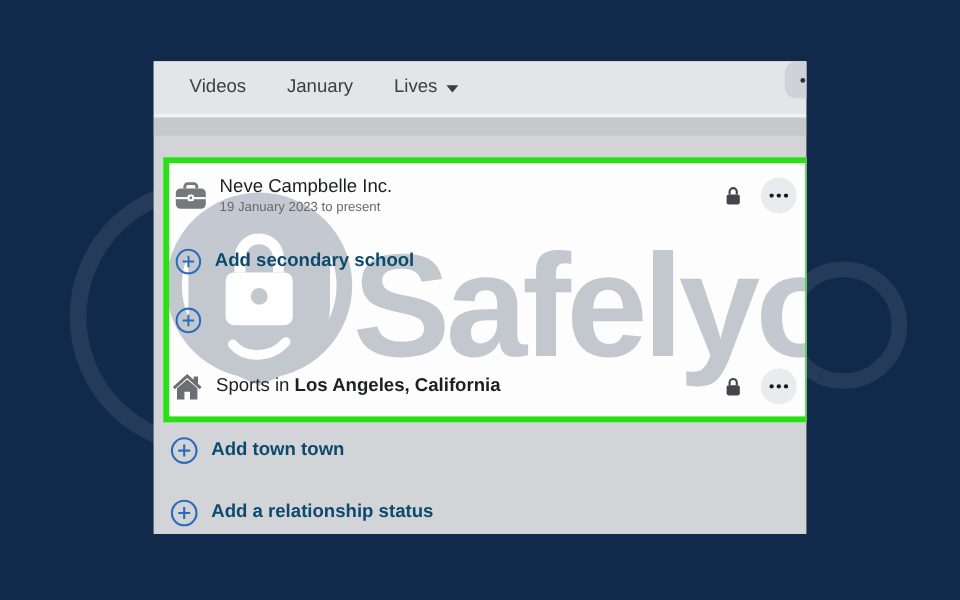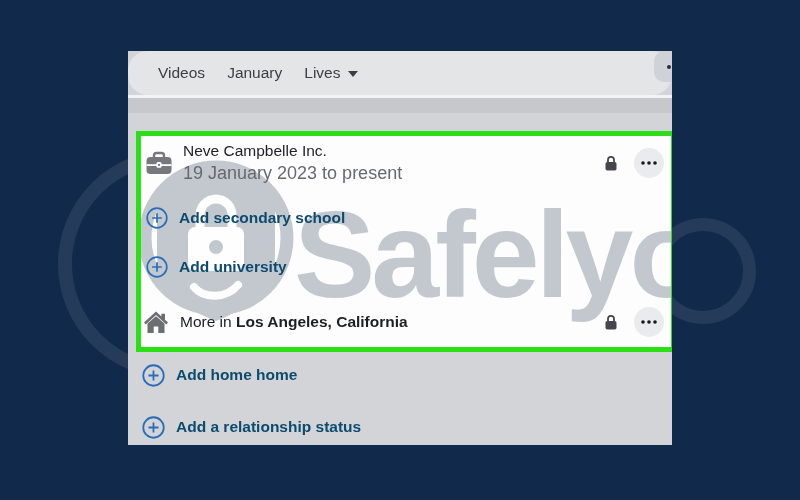--- a/index.html
+++ b/index.html
@@ -7,22 +7,22 @@
          font-family:"Liberation Sans",sans-serif;}
   
   .bleed{position:absolute;border-radius:50%;pointer-events:none;}
   .bleed-left{left:58px;top:150px;width:200px;height:200px;border:14px solid rgba(206,213,222,0.10);}
   .bleed-right{left:650px;top:218px;width:80px;height:80px;border:13px solid rgba(206,213,222,0.10);}
 
   
   .screen{position:absolute;left:128px;top:51px;width:544px;height:394px;background:#d2d4d7;overflow:hidden;}
 
   .navbar{position:absolute;left:0;top:0;right:0;height:44px;background:#e4e5e7;
-          display:flex;align-items:center;gap:22px;padding-left:30px;z-index:2;
-          font-size:15.5px;color:#3c3e42;border-radius:20px;}
+          display:flex;align-items:center;gap:34px;padding-left:30px;z-index:2;
+          font-size:15.5px;color:#3c3e42;}
   .nav-tab{display:flex;align-items:center;cursor:pointer;}
   .caret{width:0;height:0;border-left:5px solid transparent;border-right:5px solid transparent;
          border-top:6px solid #3c3e42;margin-left:8px;margin-top:2px;}
   .more-btn{position:absolute;top:0;left:526px;width:44px;height:31px;border-radius:10px;
             background:#cfd2d6;z-index:2;}
   .more-btn .dot{position:absolute;left:13px;top:14px;width:4px;height:4px;border-radius:50%;background:#2c2e33;}
   .nav-sep{position:absolute;left:0;right:0;top:44px;height:3px;background:#f2f3f5;}
   .nav-band{position:absolute;left:0;right:0;top:47px;height:15px;background:#c6c8cb;}
 
   
@@ -32,21 +32,21 @@
 
   
   .wm{position:absolute;left:0;top:54px;z-index:1;opacity:0.58;pointer-events:none;}
   .wm-text{font-family:"Liberation Sans",sans-serif;font-weight:700;font-size:122px;
            letter-spacing:-4px;fill:#9ba3ae;}
 
   .row{position:absolute;display:flex;align-items:center;z-index:2;}
   .work-row{left:18px;top:93px;right:8px;height:38px;align-items:center;}
   .icon-gap{margin-right:11px;flex:0 0 auto;display:flex;}
   .title{font-size:15.5px;color:#1d1f23;line-height:1.1;}
-  .sub{font-size:18px;color:#67696e;margin-top:3px;}
+  .sub{font-size:11px;color:#67696e;margin-top:3px;}
   .spacer{flex:1;}
   .lock{margin-right:16px;flex:0 0 auto;display:flex;}
   .ellipsis-btn{width:30px;height:30px;border-radius:50%;background:#e9ebee;
                 display:flex;align-items:center;justify-content:center;cursor:pointer;flex:0 0 auto;}
 
   .add-row{color:#0c4a6e;gap:11px;font-weight:700;font-size:15.5px;cursor:pointer;}
   .add-sec{left:18px;top:155px;height:24px;}
   .add-uni{left:18px;top:204px;height:24px;}
   .add-home{left:14px;top:312px;height:24px;}
   .add-rel{left:14px;top:364px;height:24px;}
@@ -134,32 +134,31 @@
       <span>Add secondary school</span>
     </div>
 
     <div class="row add-row add-uni">
       <span class="icon-gap" style="margin-right:0">
         <svg width="22" height="22" viewBox="0 0 22 22">
           <circle cx="11" cy="11" r="9.8" fill="none" stroke="#2b6cba" stroke-width="1.7"></circle>
           <path d="M11 6.2 V15.8 M6.2 11 H15.8" stroke="#2b6cba" stroke-width="1.7"></path>
         </svg>
       </span>
-      <span>Add university</span>
     </div>
 
     <div class="row lives-row">
       <span class="icon-gap">
         <svg width="26" height="26" viewBox="0 0 26 26" fill="#6b6e72">
           <path d="M1 13.5 L13 2.6 L18.4 7.5 V4.8 h3.6 V10.8 L25 13.5 l-1.7 1.9 L13 6 L2.7 15.4 Z"></path>
           <path d="M4.5 14.6 L13 7.2 l8.5 7.4 V24 H15.3 V17.4 h-4.6 V24 H4.5 Z"></path>
         </svg>
       </span>
       <span class="lives-text">
-        <span>More in </span><b>Los Angeles, California</b>
+        <span>Sports in </span><b>Los Angeles, California</b>
       </span>
       <span class="spacer"></span>
       <span class="lock">
         <svg width="14" height="17" viewBox="0 0 14 17">
           <path d="M4 7 V4.8 a3 3 0 0 1 6 0 V7" fill="none" stroke="#43464c" stroke-width="1.8"></path>
           <rect x="1.5" y="7" width="11" height="8.5" rx="1.8" fill="#43464c"></rect>
         </svg>
       </span>
       <span class="ellipsis-btn">
         <svg width="16" height="4" viewBox="0 0 16 4">
@@ -172,21 +171,21 @@
 
     <div class="card-border"></div>
 
     <div class="row add-row add-home">
       <span class="icon-gap" style="margin-right:0">
         <svg width="23" height="23" viewBox="0 0 22 22">
           <circle cx="11" cy="11" r="9.8" fill="none" stroke="#2b6cba" stroke-width="1.7"></circle>
           <path d="M11 6.2 V15.8 M6.2 11 H15.8" stroke="#2b6cba" stroke-width="1.7"></path>
         </svg>
       </span>
-      <span>Add home home</span>
+      <span>Add town town</span>
     </div>
 
     <div class="row add-row add-rel">
       <span class="icon-gap" style="margin-right:0">
         <svg width="23" height="23" viewBox="0 0 22 22">
           <circle cx="11" cy="11" r="9.8" fill="none" stroke="#2b6cba" stroke-width="1.7"></circle>
           <path d="M11 6.2 V15.8 M6.2 11 H15.8" stroke="#2b6cba" stroke-width="1.7"></path>
         </svg>
       </span>
       <span>Add a relationship status</span>

